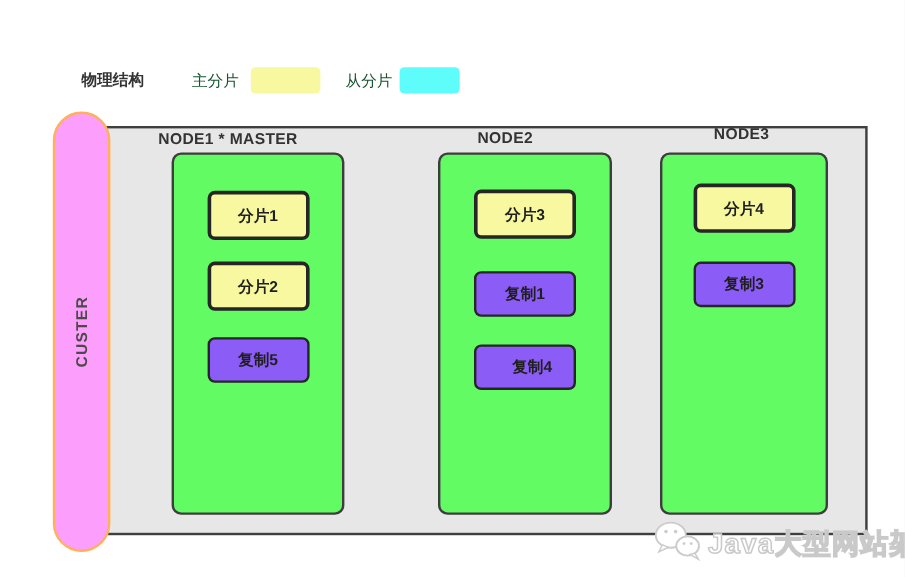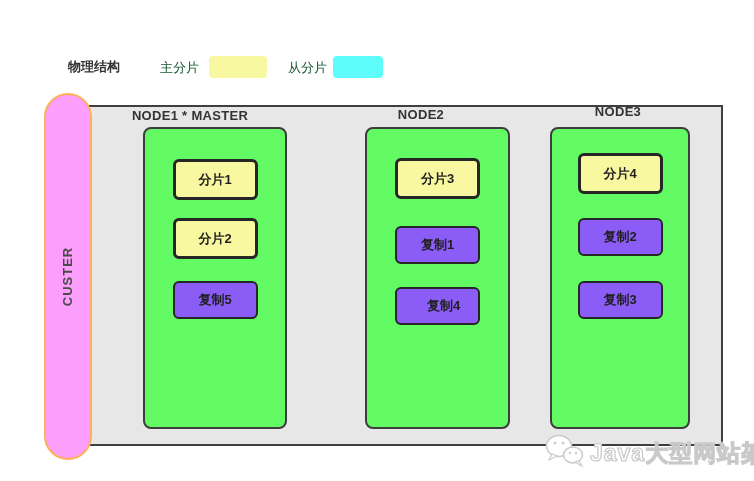--- a/index.html
+++ b/index.html
@@ -117,21 +117,20 @@
 </div>
 
 <div class="node-panel" id="node2">
   <div class="shard primary">分片3</div>
   <div class="shard replica">复制1</div>
   <div class="shard replica">复制4</div>
 </div>
 
 <div class="node-panel" id="node3">
   <div class="shard primary">分片4</div>
-  <div class="shard replica">复制2</div>
   <div class="shard replica">复制3</div>
 </div>
 
 <div class="watermark">
   <span class="watermark-icon">
     <svg width="42" height="36" viewBox="0 0 42 36">
       <g fill="#ffffff" stroke="#cccccc" stroke-width="1.6">
         <ellipse cx="15" cy="13" rx="12.5" ry="10.5"></ellipse>
         <path d="M8 21 L5 27 L13 23 Z" stroke-width="1.2"></path>
         <ellipse cx="29" cy="22" rx="9.5" ry="8"></ellipse>

